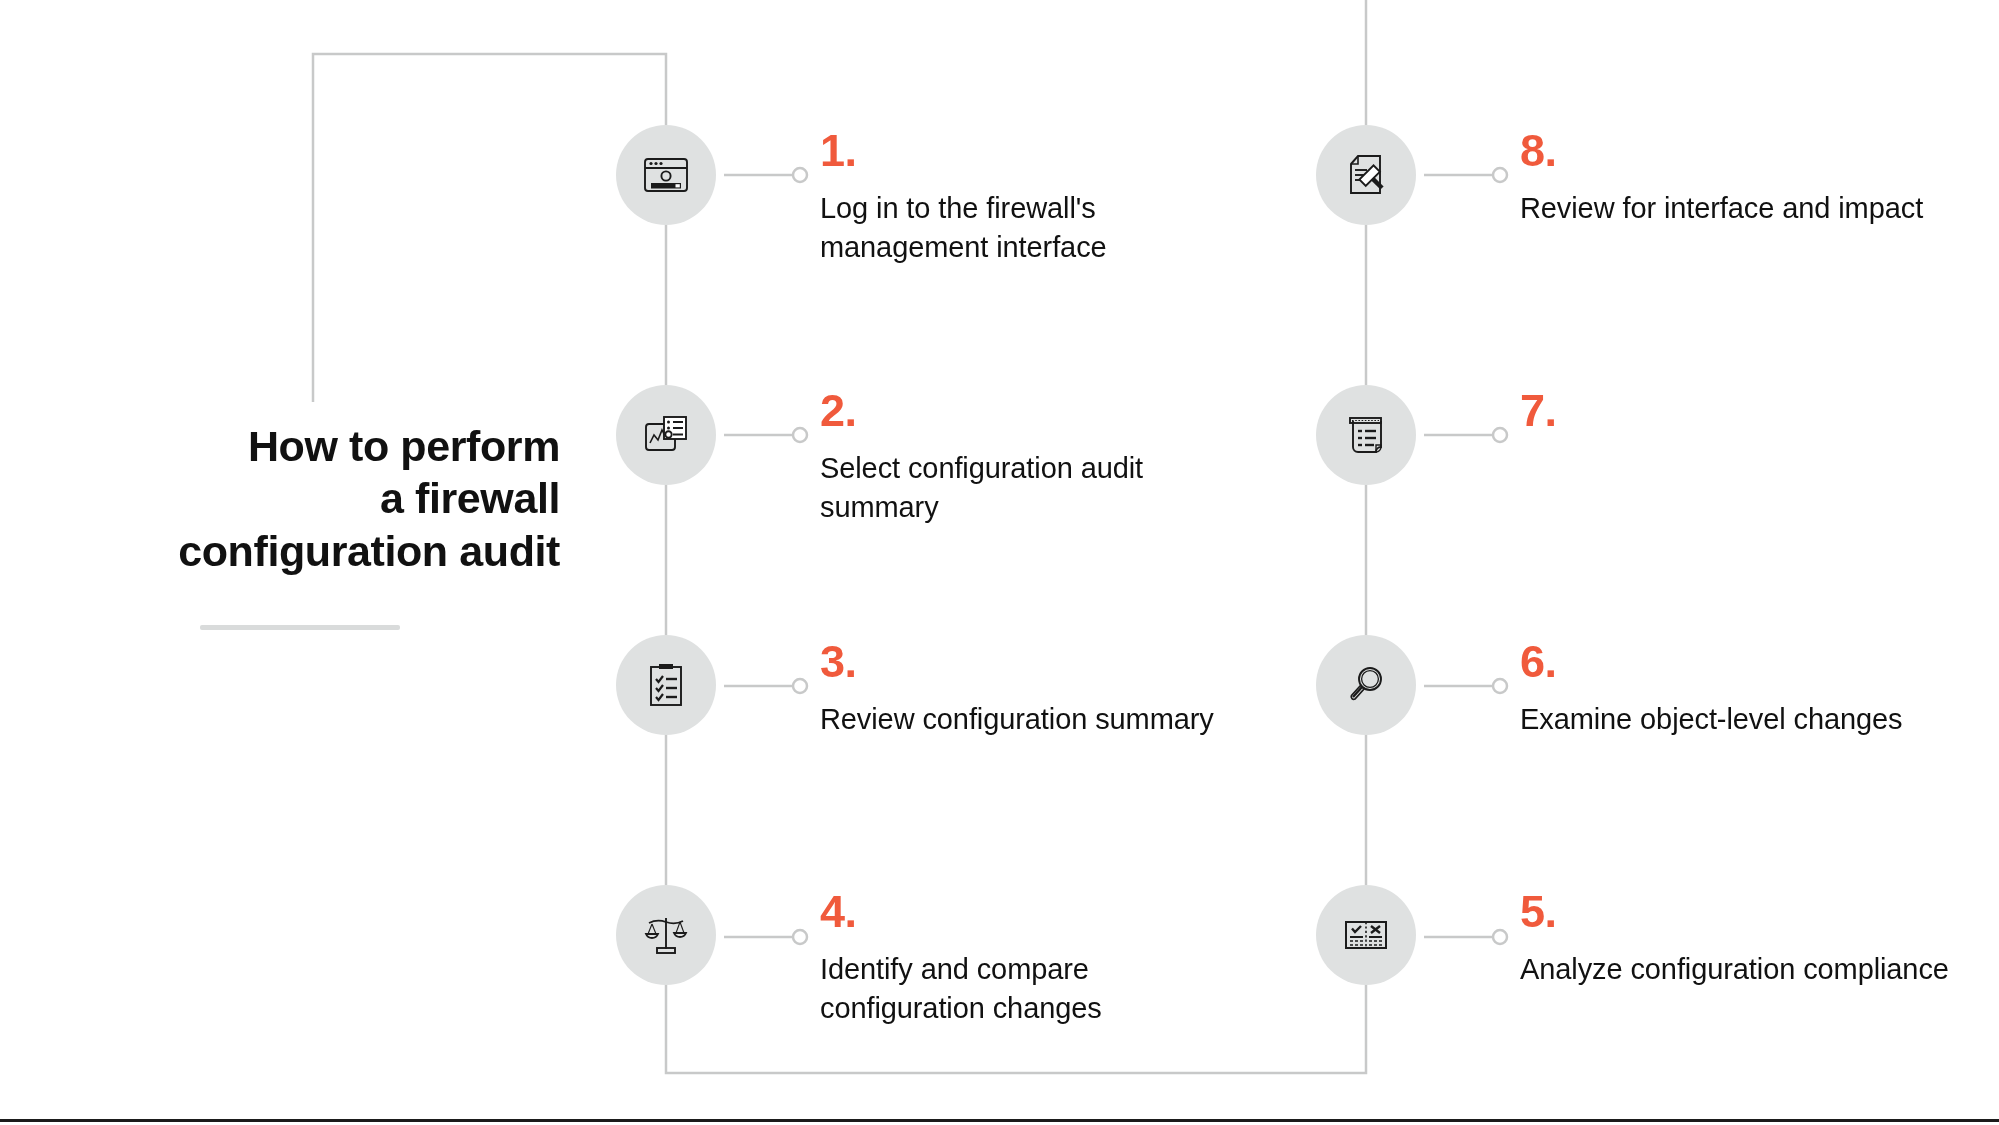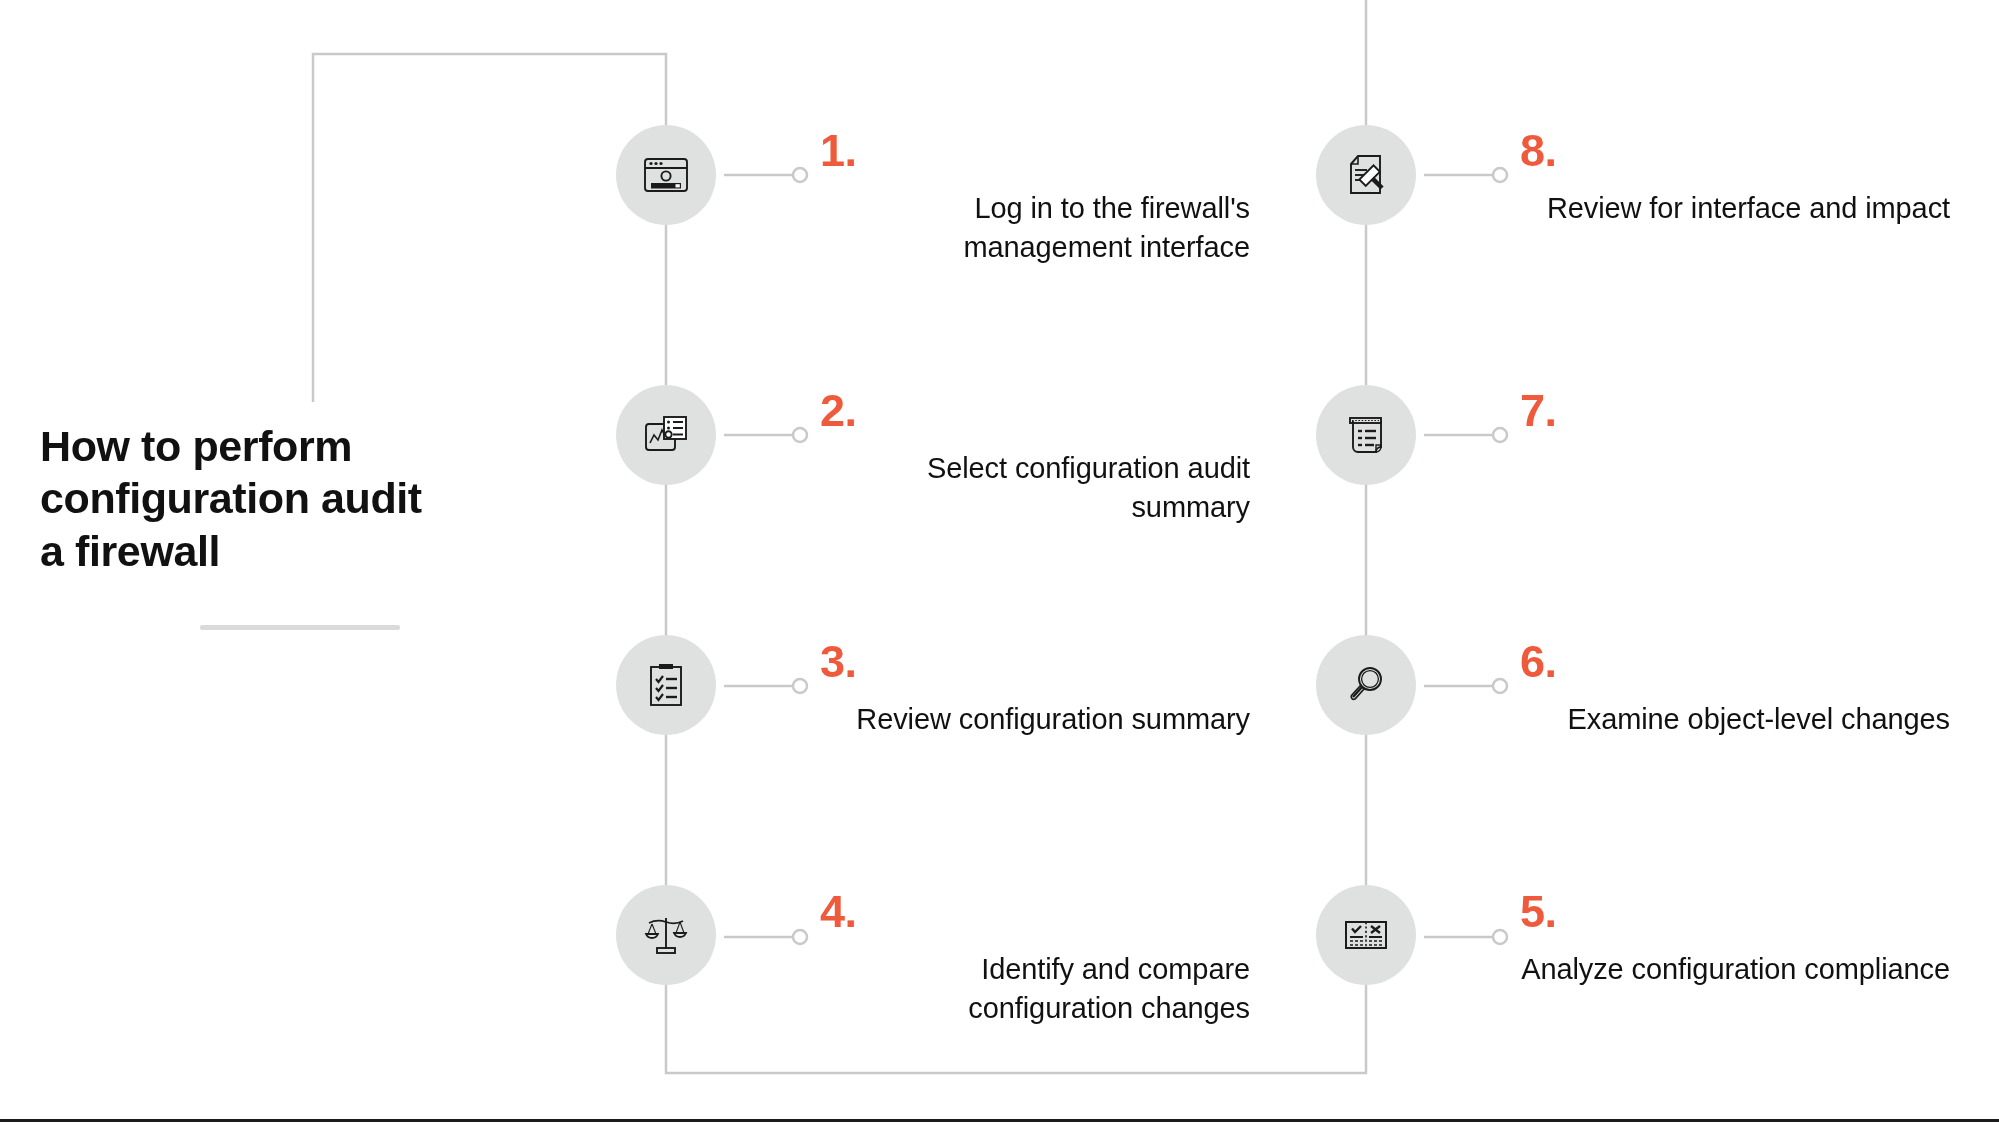--- a/index.html
+++ b/index.html
@@ -31,21 +31,21 @@
     height: 1125px;
     pointer-events: none;
   }
 
   
   #title-block {
     position: absolute;
     left: 40px;
     top: 420px;
     width: 520px;
-    text-align: left;
+    text-align: right;
   }
   #title-block .title-line {
     font-size: 43px;
     font-weight: 700;
     color: #111111;
     letter-spacing: -0.4px;
     line-height: 1.22;
     white-space: nowrap;
   }
   #title-rule {
@@ -82,21 +82,20 @@
     line-height: 1;
     letter-spacing: -0.5px;
     margin: 0 0 16px 0;
   }
   .step-label {
     font-size: 29px;
     font-weight: 400;
     color: #111111;
     line-height: 1.34;
     letter-spacing: -0.1px;
-    text-align: right;
   }
 
   
   #bottom-rule {
     position: absolute;
     left: 0;
     top: 1119px;
     width: 1999px;
     height: 3px;
     background: #1b1b1b;
@@ -142,22 +141,22 @@
       <circle cx="800" cy="937" r="7"></circle>
       <circle cx="1500" cy="937" r="7"></circle>
       <circle cx="1500" cy="686" r="7"></circle>
       <circle cx="1500" cy="435" r="7"></circle>
       <circle cx="1500" cy="175" r="7"></circle>
     </g>
   </svg>
 
   <div id="title-block">
     <div class="title-line">How to perform</div>
+    <div class="title-line">a firewall</div>
     <div class="title-line">configuration audit</div>
-    <div class="title-line">a firewall</div>
   </div>
   <div id="title-rule"></div>
 
   <div class="step-icon" style="left:616px; top:125px;">
     <span>
       <svg width="56" height="56" viewBox="0 0 56 56" fill="none" stroke="#1b1b1b" stroke-width="1.9">
         <rect x="7" y="12" width="42" height="32" rx="3"></rect>
         <line x1="7" y1="21" x2="49" y2="21"></line>
         <circle cx="13" cy="16.5" r="1.6" fill="#1b1b1b" stroke="none"></circle>
         <circle cx="18" cy="16.5" r="1.6" fill="#1b1b1b" stroke="none"></circle>

